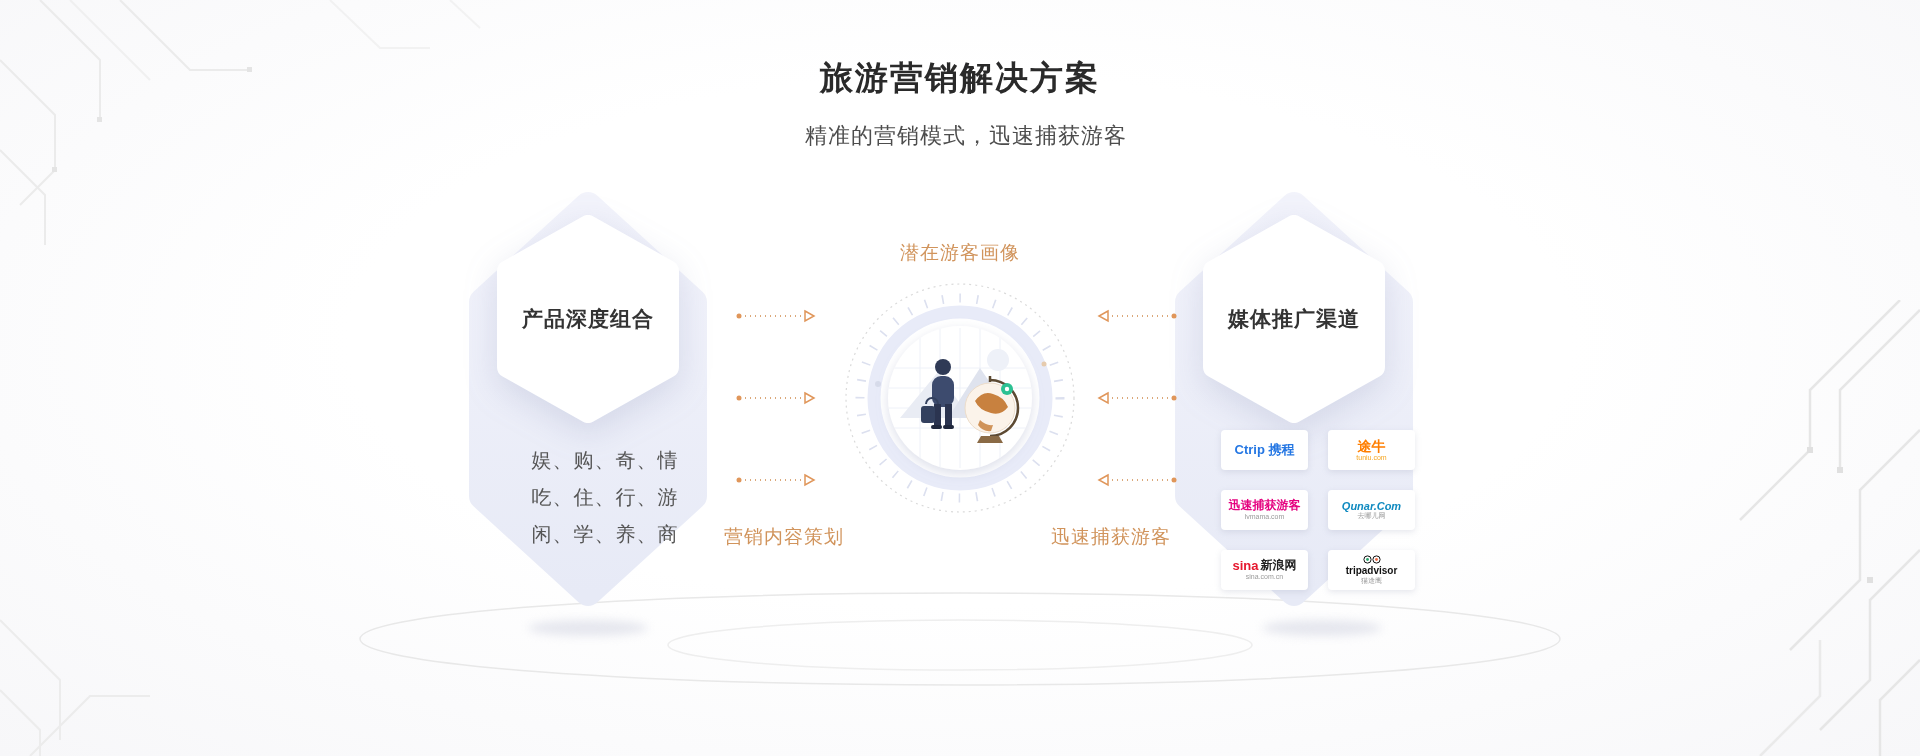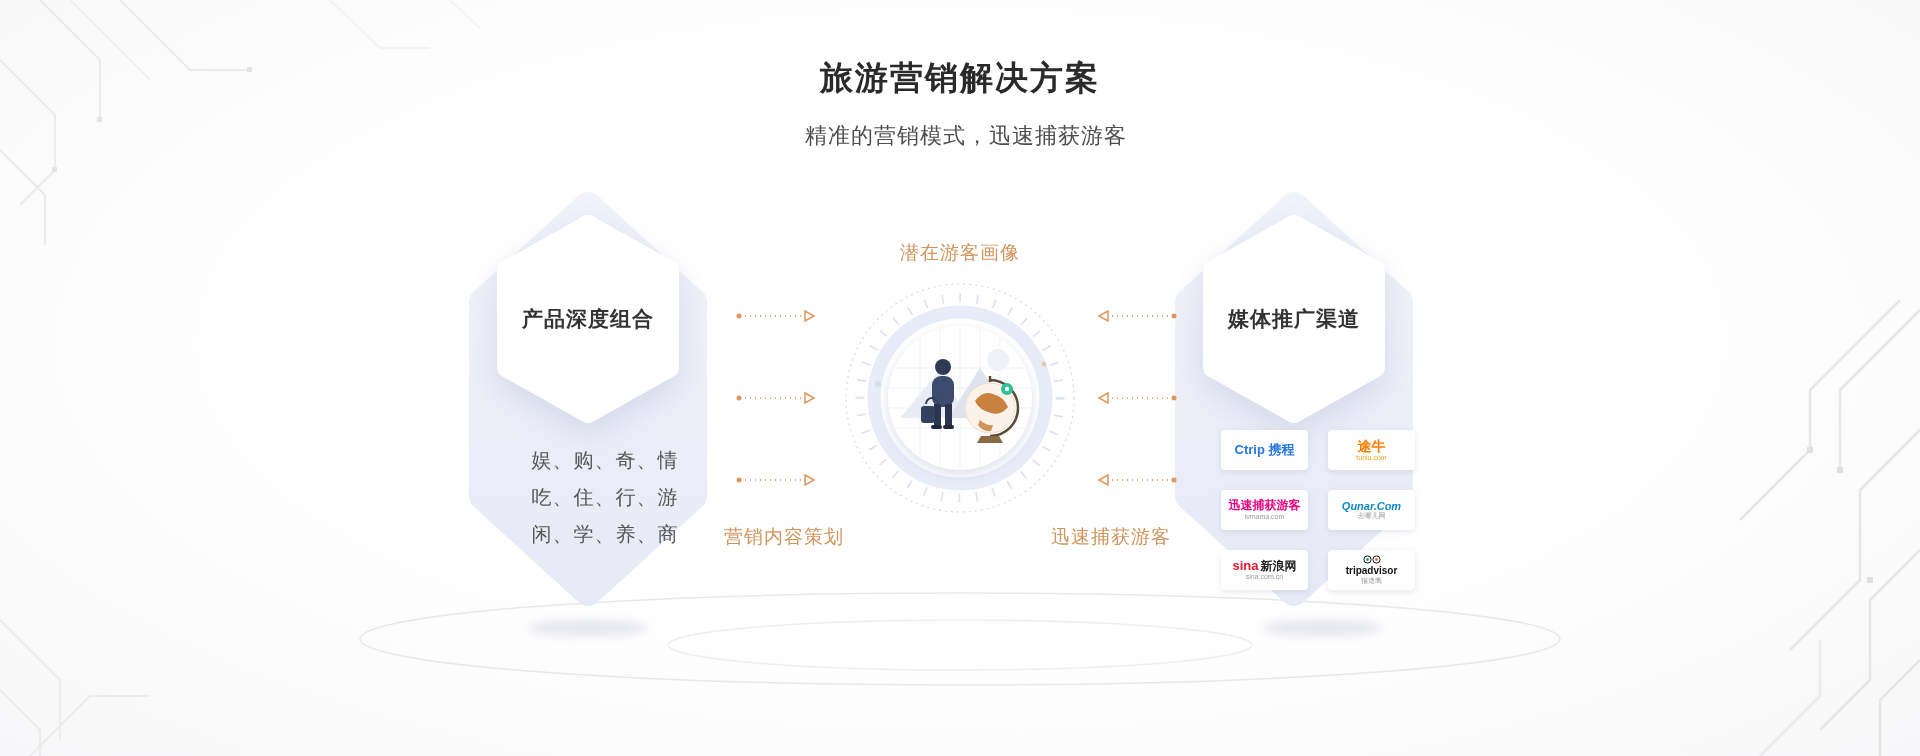--- a/index.html
+++ b/index.html
@@ -30,21 +30,21 @@
   .logo-card{height:40px;background:#fff;border-radius:4px;
     box-shadow:0 2px 6px rgba(140,145,175,.22);
     display:flex;flex-direction:column;align-items:center;justify-content:center;line-height:1.15;overflow:hidden;}
   .logo-main{font-size:12px;font-weight:700;}
   .logo-sub{font-size:7px;color:#9a9a9a;}
   .ctrip .logo-main{color:#2577e3;font-size:13px;}
   .tuniu .logo-main{color:#ff7e00;font-size:14px;}
   .tuniu .logo-sub{color:#f5a623;}
   .lvmama .logo-main{color:#e5007f;font-size:12px;}
   .qunar .logo-main{color:#0f8ac0;font-size:11px;font-style:italic;}
-  .sina-row{display:flex;align-items:flex-end;gap:2px;}
+  .sina-row{display:flex;align-items:flex-start;gap:2px;}
   .sina-red{color:#e6162d;font-weight:700;font-size:13px;}
   .sina-black{color:#222;font-weight:700;font-size:12px;}
   .trip .logo-main{color:#111;font-size:10px;font-weight:700;}
   .owl{display:flex;gap:2px;margin-bottom:1px;}
   
   .diagram-label{position:absolute;font-size:19px;color:#d1945c;letter-spacing:1px;white-space:nowrap;}
   .label-top{left:960px;top:240px;transform:translateX(-50%);}
   .label-bl{left:784px;top:524px;transform:translateX(-50%);}
   .label-br{left:1111px;top:524px;transform:translateX(-50%);}
   

